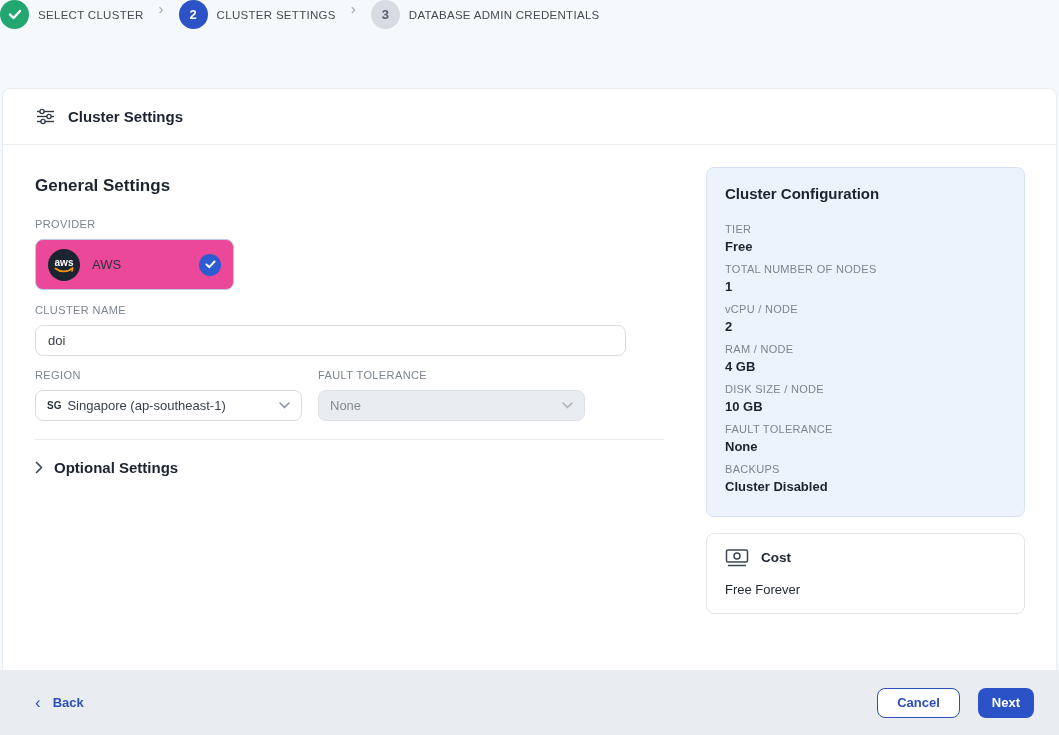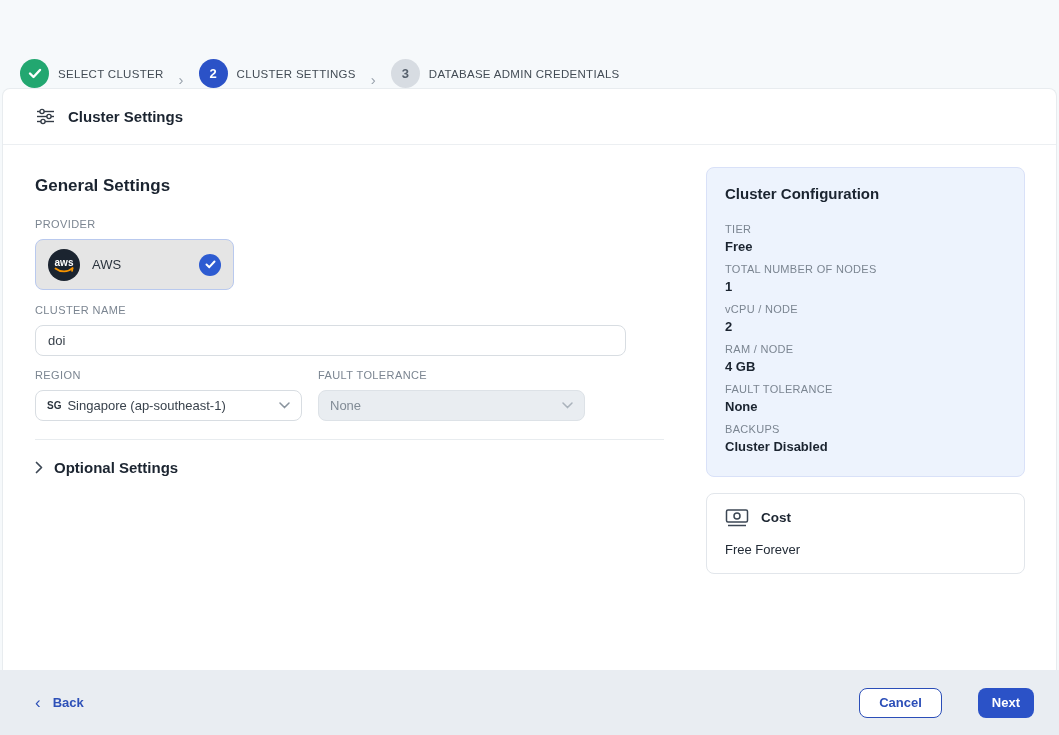--- a/index.html
+++ b/index.html
@@ -8,21 +8,21 @@
     font-family: "Liberation Sans", sans-serif;
     background:#f6f9fb;
     position:relative;
     overflow:hidden;
     color:#1b2430;
   }
 
   
   .stepper {
     position:absolute; top:0; left:0; right:0; height:88px;
-    display:flex; align-items:flex-end; padding-left:20px;
+    display:flex; align-items:flex-start; padding-left:0;
   }
   .step { display:flex; align-items:center; gap:9px; cursor:pointer; }
   .step-circle {
     width:29px; height:29px; border-radius:50%;
     display:flex; align-items:center; justify-content:center;
     font-size:13px; font-weight:bold; flex:0 0 auto;
   }
   .step-circle.done   { background:#22a770; }
   .step-circle.active { background:#2b52c7; color:#fff; }
   .step-circle.todo   { background:#d7dce2; color:#555f6b; }
@@ -47,21 +47,21 @@
   .field-label {
     font-size:11px; color:#7b8591; letter-spacing:.4px; margin-bottom:9px;
   }
   .provider-row { display:flex; gap:16px; margin-bottom:14px; }
   .provider-card {
     width:199px; height:51px; border-radius:8px;
     display:flex; align-items:center; padding:0 12px; gap:12px;
     border:1px solid #e3e7ea; background:#fff; cursor:pointer;
     font-size:13px; color:#2a333d;
   }
-  .provider-card.selected { background:#e5e5e5; border-color:#b9c9ee; }
+  .provider-card.selected { background:#ec4899; border-color:#b9c9ee; }
   .check-circle {
     margin-left:auto; width:22px; height:22px; border-radius:50%;
     background:#2d5bd1; display:flex; align-items:center; justify-content:center;
   }
   .radio-empty {
     margin-left:auto; width:22px; height:22px; border-radius:50%;
     border:1.5px solid #9aa2ab; background:#fff;
   }
   .aws-logo {
     width:32px; height:32px; border-radius:50%; background:#1b2430;
@@ -119,21 +119,21 @@
   .footer {
     position:absolute; left:0; right:0; top:670px; bottom:0;
     background:#e9edf2; display:flex; align-items:center;
     padding:0 25px 0 35px;
   }
   .back-link {
     display:flex; align-items:center; gap:12px; cursor:pointer;
     color:#2d50b8; font-size:13px; font-weight:bold; text-decoration:none;
   }
   .back-chev { font-size:17px; font-weight:normal; line-height:1; }
-  .footer-actions { margin-left:auto; display:flex; gap:36px;align-items:flex-end; }
+  .footer-actions { margin-left:auto; display:flex; gap:18px;align-items:flex-end; }
   .btn { font-family:"Liberation Sans", sans-serif; font-size:13px; font-weight:bold;
          border-radius:8px; height:30px; cursor:pointer; }
   .btn-outline { background:#fff; color:#2b4eb8; border:1.5px solid #2b4eb8; padding:0 19px; }
   .btn-primary { background:#2b52c7; color:#fff; border:none; padding:0 14px; }
 
   svg { display:block; }
 </style>
 </head>
 <body>
 
@@ -253,20 +253,24 @@
       </div>
       <div class="cfg-group">
         <div class="cfg-label">vCPU / NODE</div>
         <div class="cfg-value">2</div>
       </div>
       <div class="cfg-group">
         <div class="cfg-label">RAM / NODE</div>
         <div class="cfg-value">4 GB</div>
       </div>
       <div class="cfg-group">
+        <div class="cfg-label">DISK SIZE / NODE</div>
+        <div class="cfg-value">10 GB</div>
+      </div>
+      <div class="cfg-group">
         <div class="cfg-label">FAULT TOLERANCE</div>
         <div class="cfg-value">None</div>
       </div>
       <div class="cfg-group" style="margin-bottom:0">
         <div class="cfg-label">BACKUPS</div>
         <div class="cfg-value">Cluster Disabled</div>
       </div>
     </div>
 
     <div class="cost-card">

